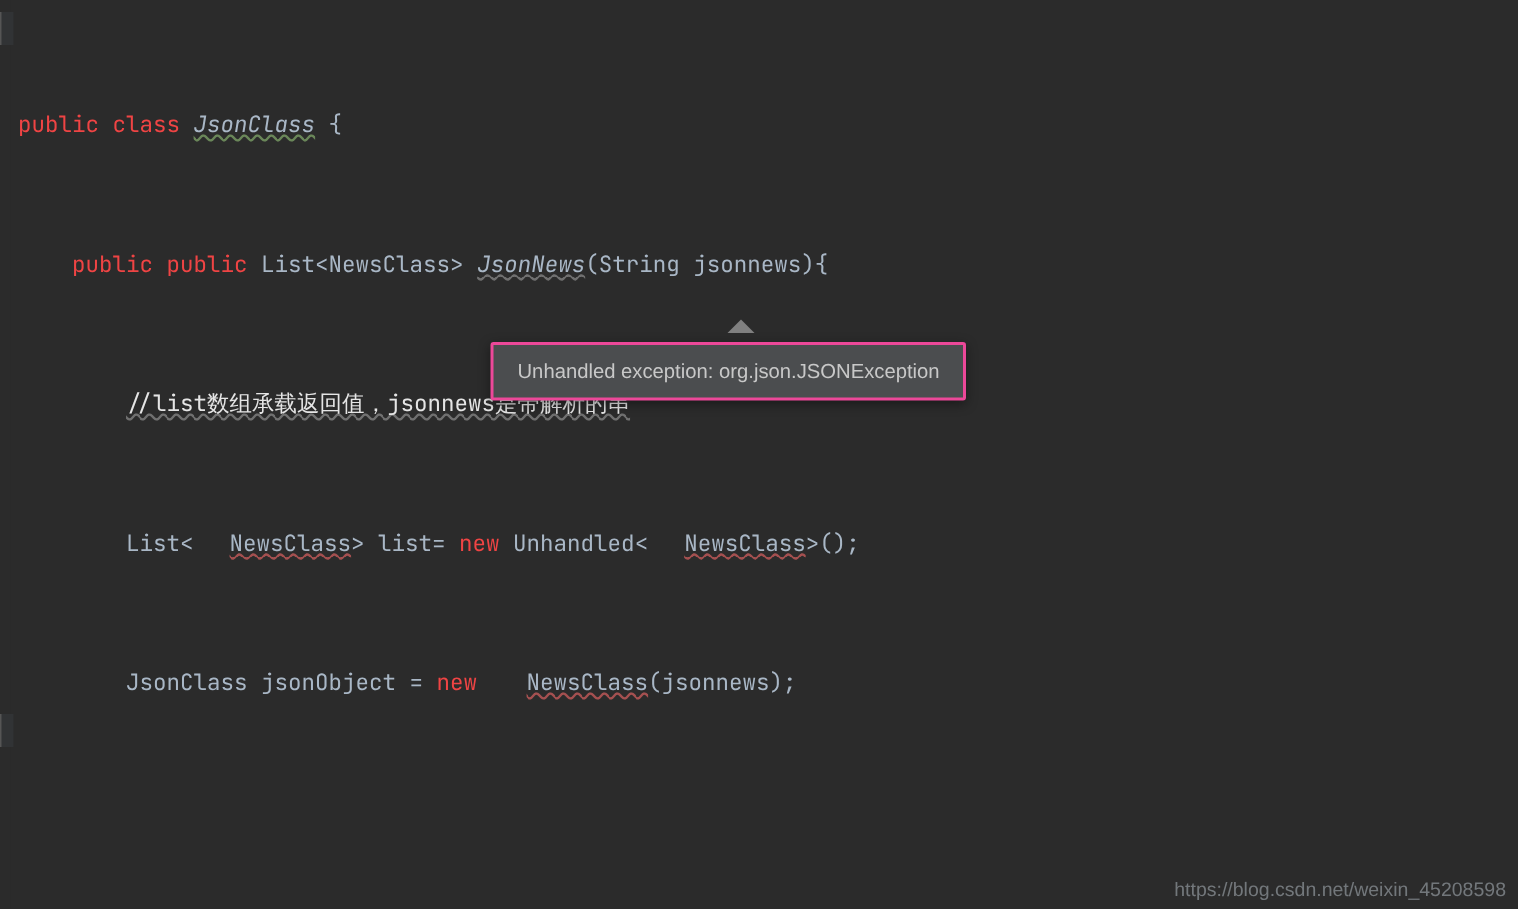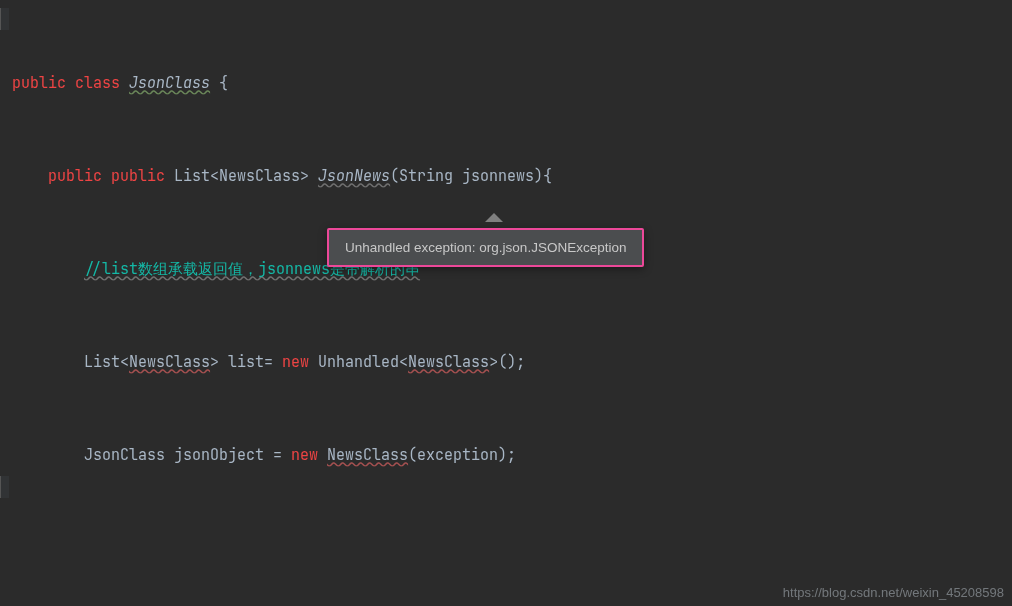--- a/index.html
+++ b/index.html
@@ -1,43 +1,43 @@
 <!DOCTYPE html>
 <html><head>
 <meta charset="utf-8">
 <style>
   html,body{margin:0;padding:0;width:1012px;height:606px;background:#2b2b2b;overflow:hidden;}
   .editor{position:relative;font-family:"JetBrains Mono","Consolas","Menlo",monospace;font-size:15px;line-height:31px;color:#a9b7c6;padding:6px 0 0 0;white-space:pre;}
   .line{padding-left:12px;height:31px;}
   .kw{color:#ef4444;}
   .it{font-style:italic;}
-  .cmt{color:#14b8a6;}
+  .cmt{color:#e5e5e5;}
   .wavy-green{text-decoration:underline wavy #6a8759;text-decoration-skip-ink:none;font-style:italic;}
   .wavy-gray{text-decoration:underline wavy #707070;text-decoration-skip-ink:none;text-align:right;}
-  .wavy-red{text-decoration:underline wavy #a55050;text-decoration-skip-ink:none;}
+  .wavy-red{text-decoration:underline wavy #a55050;text-decoration-skip-ink:none;margin-left:24px;}
   .tooltip{position:absolute;left:327px;top:228px;background:#4b4d4f;border:2px solid #ec4899;color:#c8c8c8;font-family:sans-serif;font-size:13.5px;padding:10px 16px;border-radius:2px;box-shadow:0 2px 8px rgba(0,0,0,0.4);line-height:normal;white-space:normal;}
   .tt-arrow{position:absolute;left:485px;top:213px;width:0;height:0;border-left:9px solid transparent;border-right:9px solid transparent;border-bottom:9px solid #808080;}
   .gutter-l{position:absolute;left:0;top:0;width:7px;height:606px;background:#2b2b2b;}
   .gm{position:absolute;left:0;width:8px;height:22px;background:#313335;border-left:1px solid #555;}
   .watermark{position:absolute;right:8px;bottom:6px;font-family:sans-serif;font-size:13px;color:#99a0a6;opacity:0.65;line-height:normal;margin-left:16px;}
 </style>
 </head>
 <body>
 
 <div class="gutter-l">
   <div class="gm" style="top:8px;"></div>
   <div class="gm" style="top:476px;"></div>
 </div>
 
 <div class="editor">
   <div class="line"><span class="kw">public</span> <span class="kw">class</span> <span class="wavy-green">JsonClass</span><span> {</span></div>
   <div class="line">    <span class="kw">public</span> <span class="kw">public</span> <span>List&lt;NewsClass&gt; </span><span class="it wavy-gray">JsonNews</span><span>(String jsonnews){</span></div>
   <div class="line">        <span class="cmt wavy-gray">//list数组承载返回值，jsonnews是带解析的串</span></div>
   <div class="line">        <span>List&lt;</span><span class="wavy-red">NewsClass</span><span>&gt; list= </span><span class="kw">new </span><span>Unhandled</span><span>&lt;</span><span class="wavy-red">NewsClass</span><span>&gt;();</span></div>
-  <div class="line">        <span>JsonClass jsonObject = </span><span class="kw">new </span><span class="wavy-red">NewsClass</span><span>(exception);</span></div>
+  <div class="line">        <span>JsonClass jsonObject = </span><span class="kw">new </span><span class="wavy-red">NewsClass</span><span>(jsonnews);</span></div>
   
   
   
   
   
   
   
   
   
   

